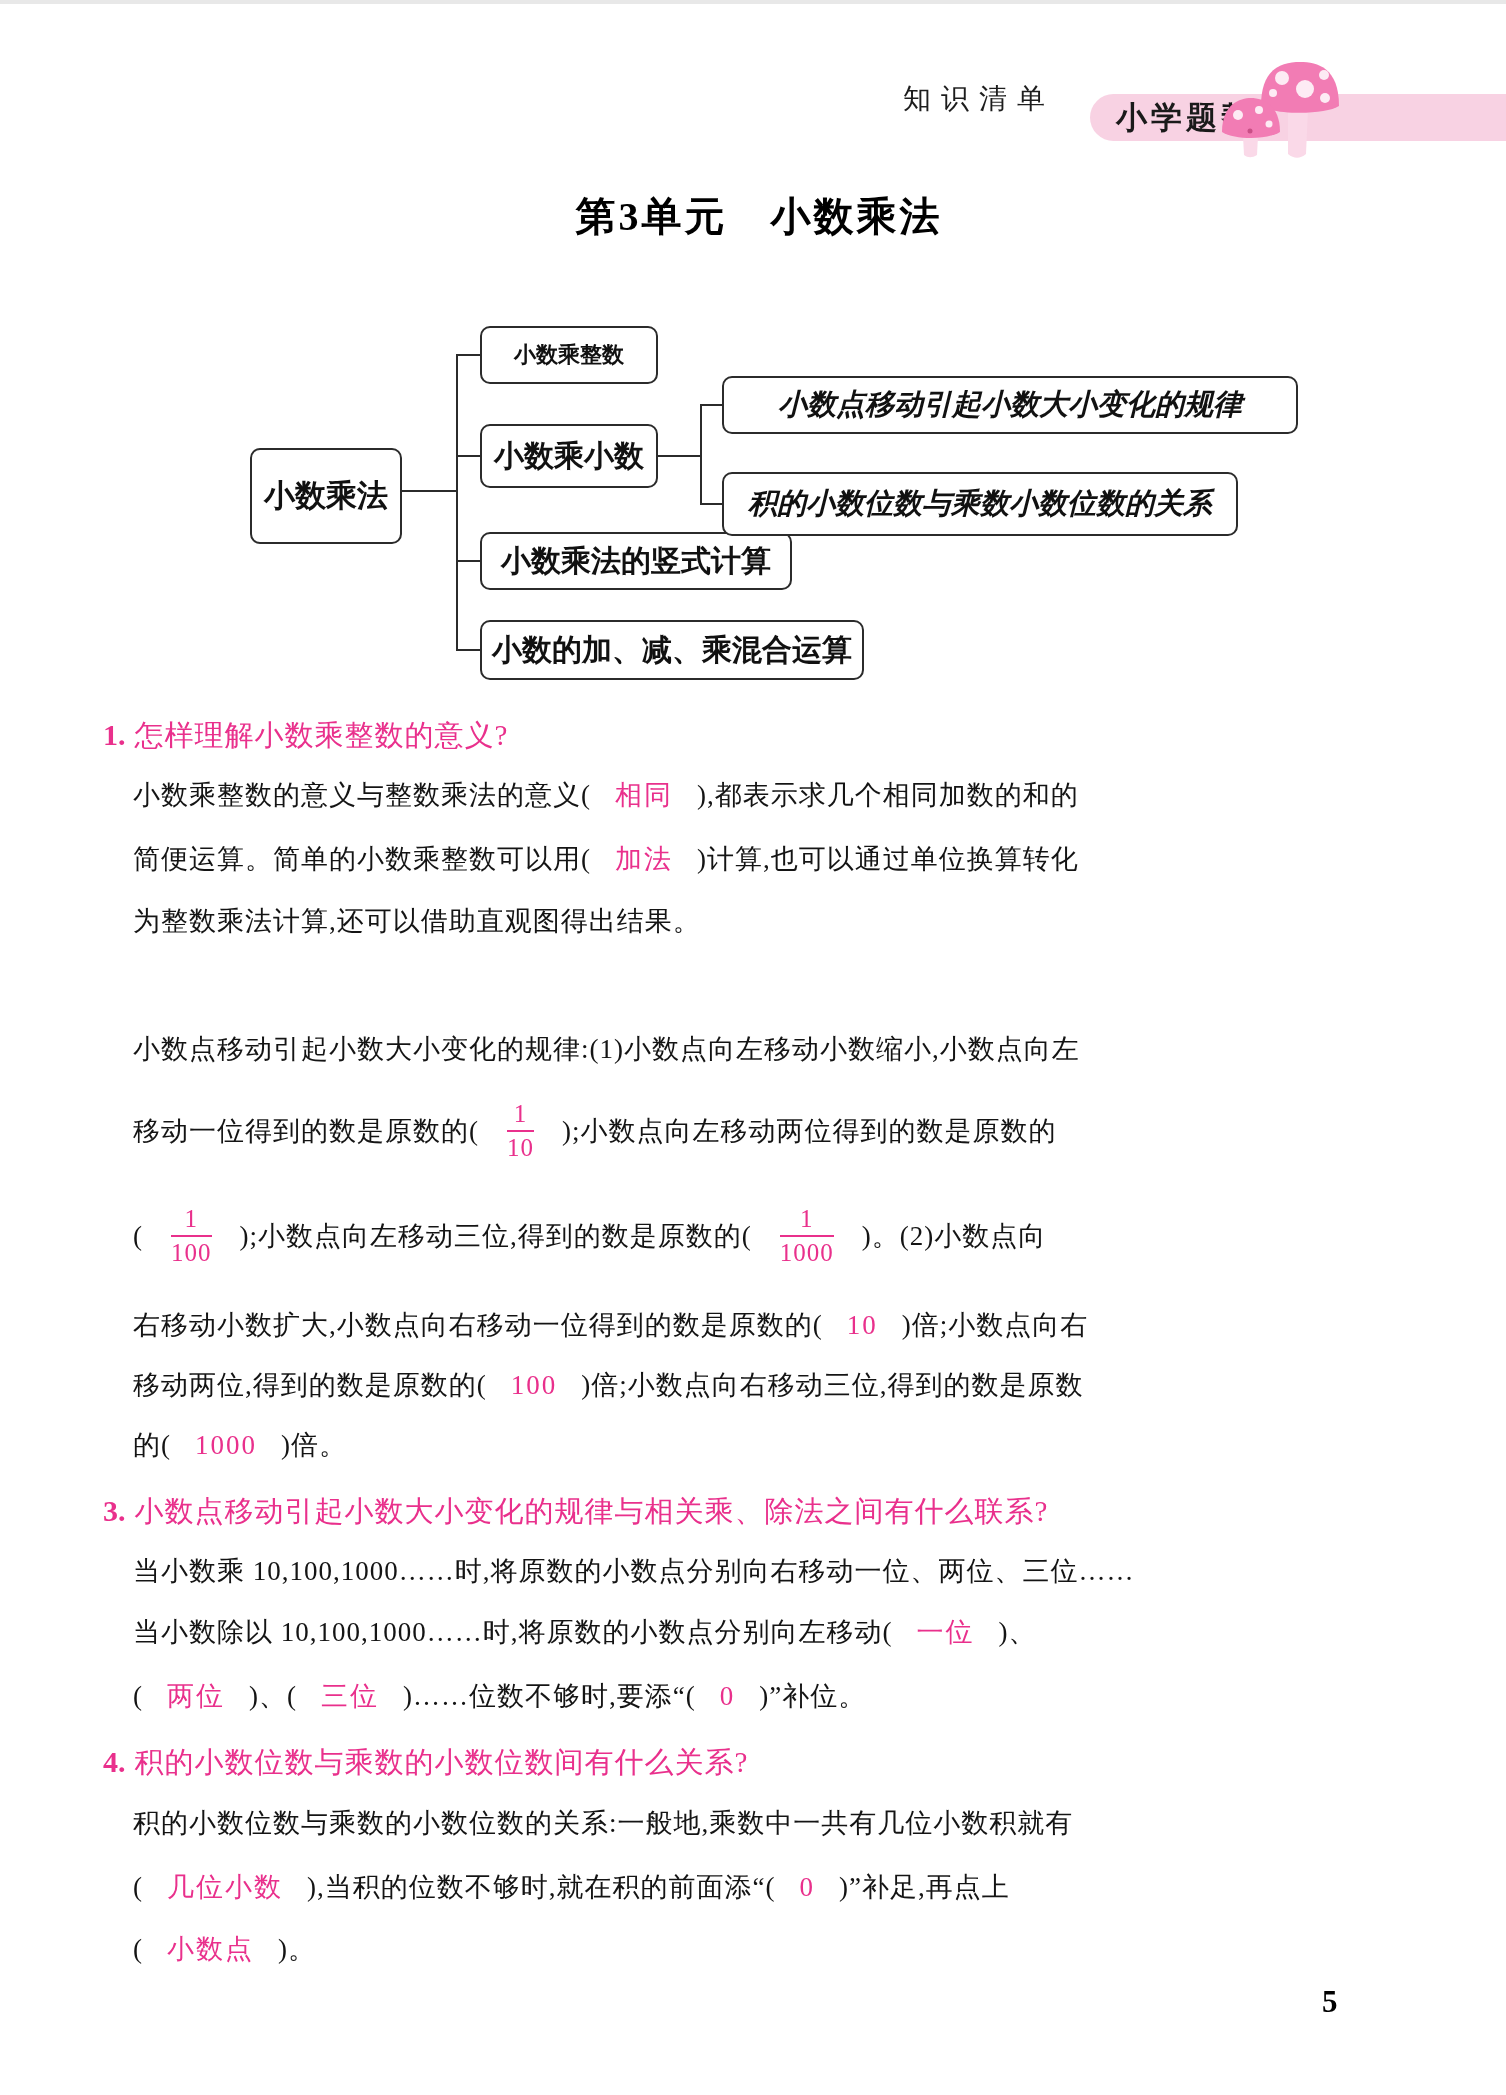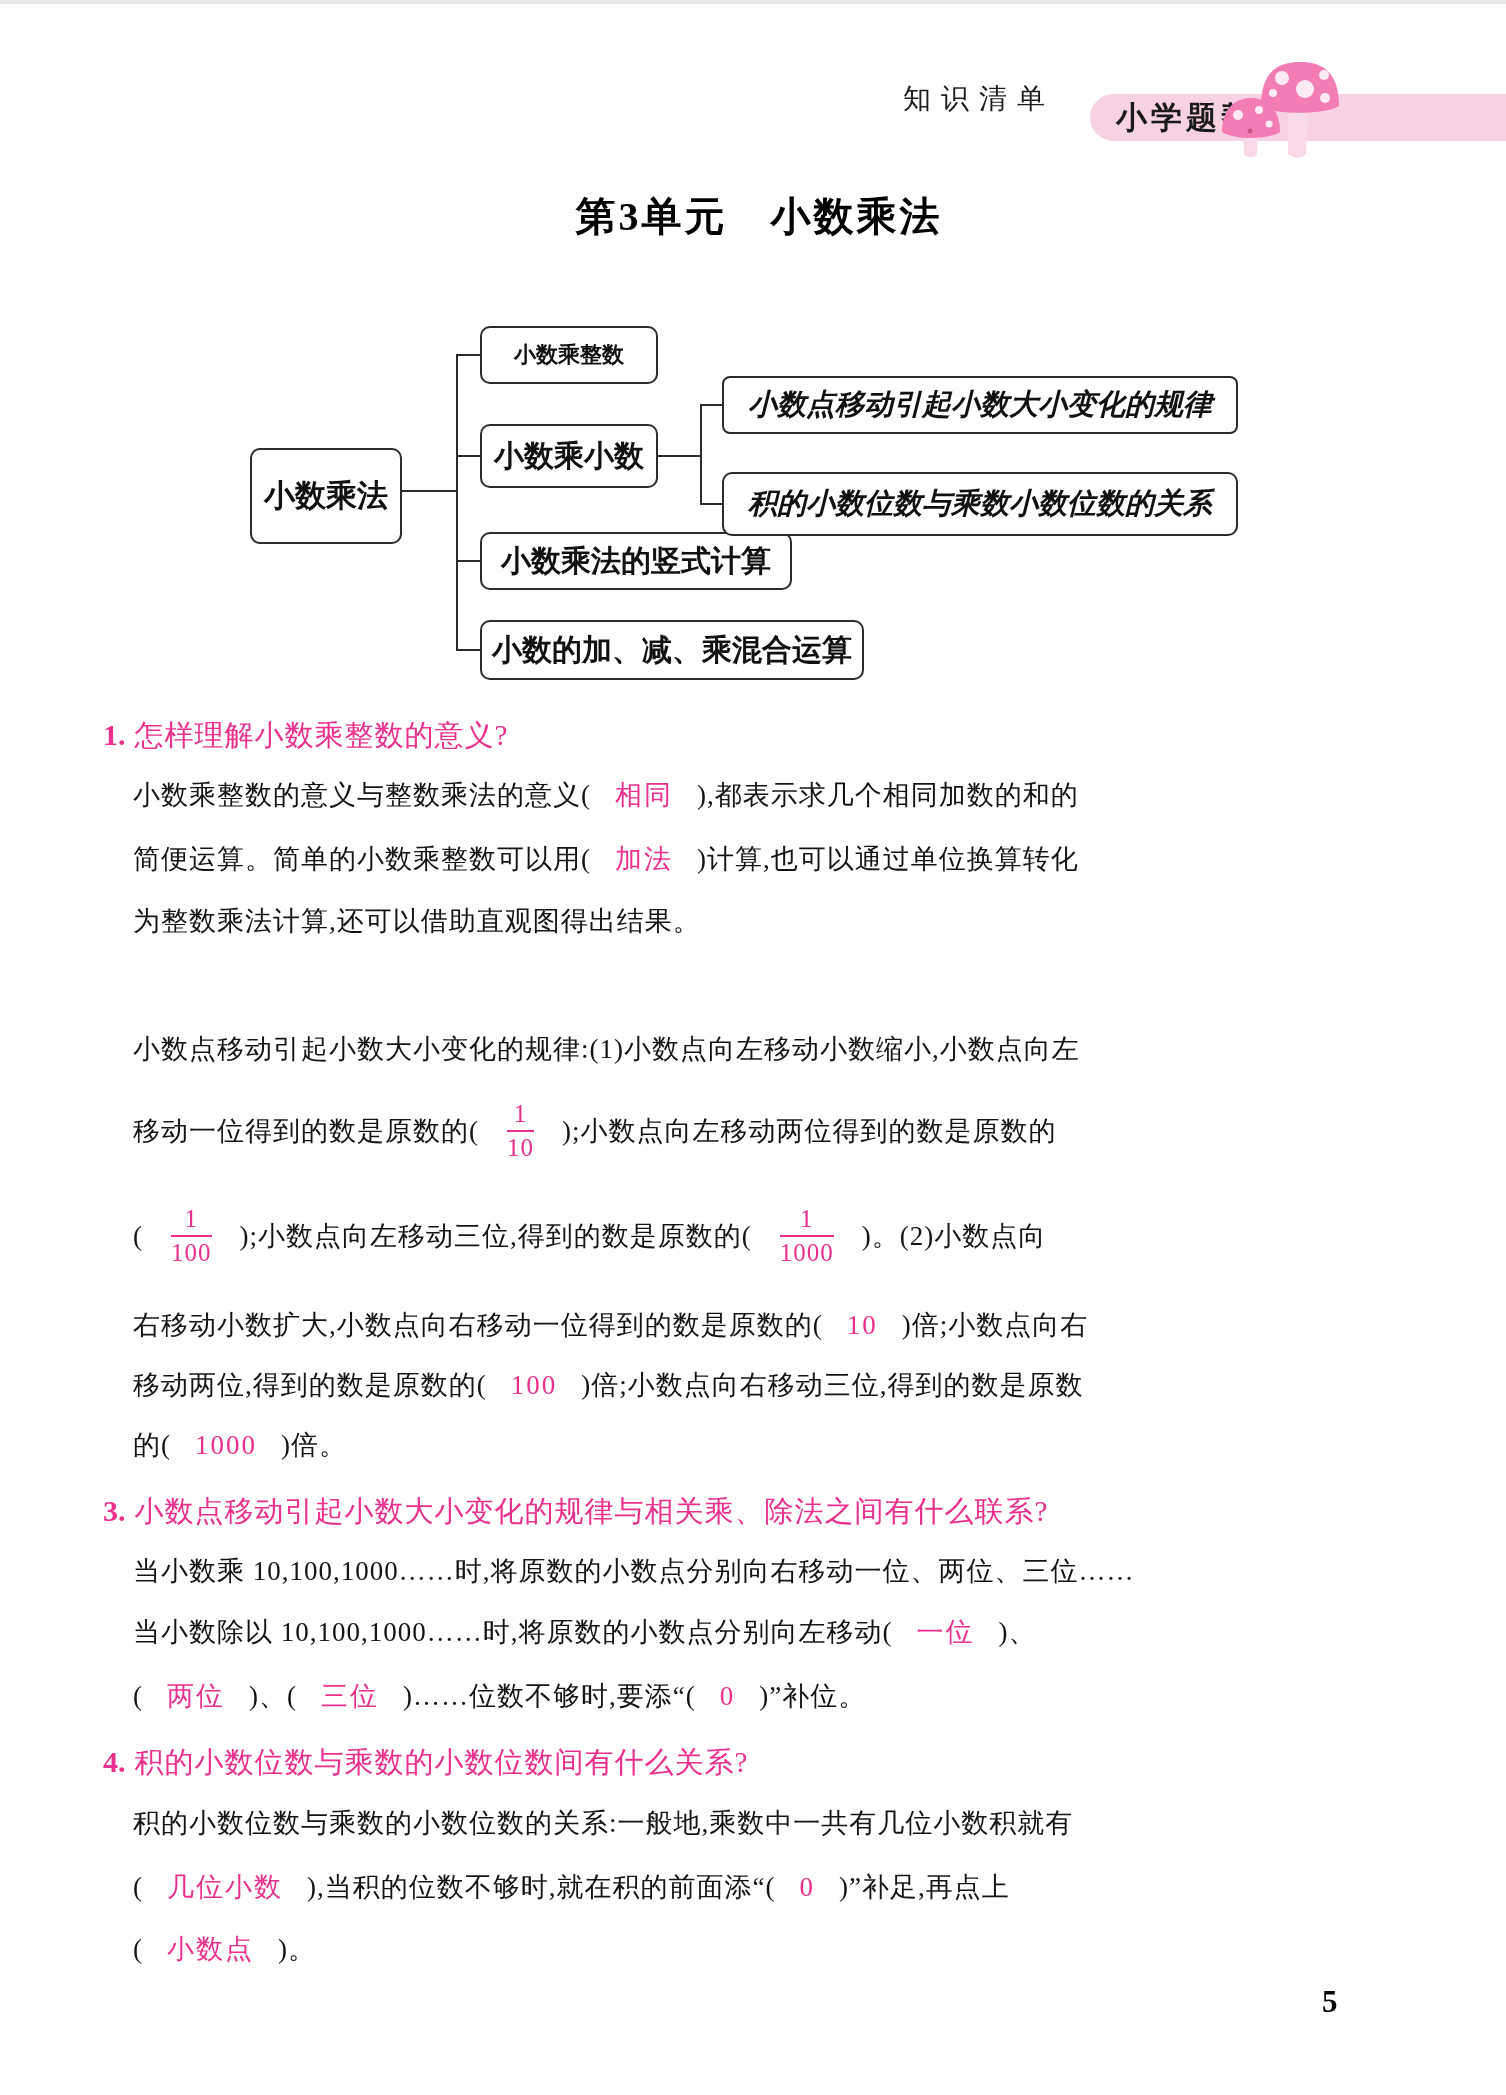--- a/index.html
+++ b/index.html
@@ -38,21 +38,21 @@
     position:absolute;border:2px solid #2b2b2b;border-radius:10px;
     display:flex;align-items:center;justify-content:center;white-space:nowrap;
     font-family:"Liberation Sans","DejaVu Sans",sans-serif;font-weight:bold;color:#111;
     background:#fff;box-sizing:border-box;
   }
   .n-root{left:250px;top:444px;width:152px;height:96px;font-size:31px;}
   .n-b1{left:480px;top:322px;width:178px;height:58px;font-size:22px;}
   .n-b2{left:480px;top:420px;width:178px;height:64px;font-size:30px;text-align:center;}
   .n-b3{left:480px;top:528px;width:312px;height:58px;font-size:30px;}
   .n-b4{left:480px;top:616px;width:384px;height:60px;font-size:30px;}
-  .n-s1{left:722px;top:372px;width:516px;height:58px;font-size:29px;font-family:Liberation Mono, monospace;font-style:italic;border-radius:8px;}
+  .n-s1{left:722px;top:372px;width:576px;height:58px;font-size:29px;font-family:Liberation Mono, monospace;font-style:italic;}
   .n-s2{left:722px;top:468px;width:516px;height:64px;font-size:29px;font-family:"Liberation Serif",serif;font-style:italic;}
   .cline{position:absolute;background:#2b2b2b;}
   
   .q-head{
     position:absolute;left:103px;color:var(--accent);white-space:nowrap;font-size:29px;
   }
   .q-num{font-weight:bold;font-size:30px;margin-right:9px;}
   .q-title{letter-spacing:1px;}
   .line{
     position:absolute;left:133px;white-space:nowrap;font-size:27px;letter-spacing:1px;color:var(--ink);

